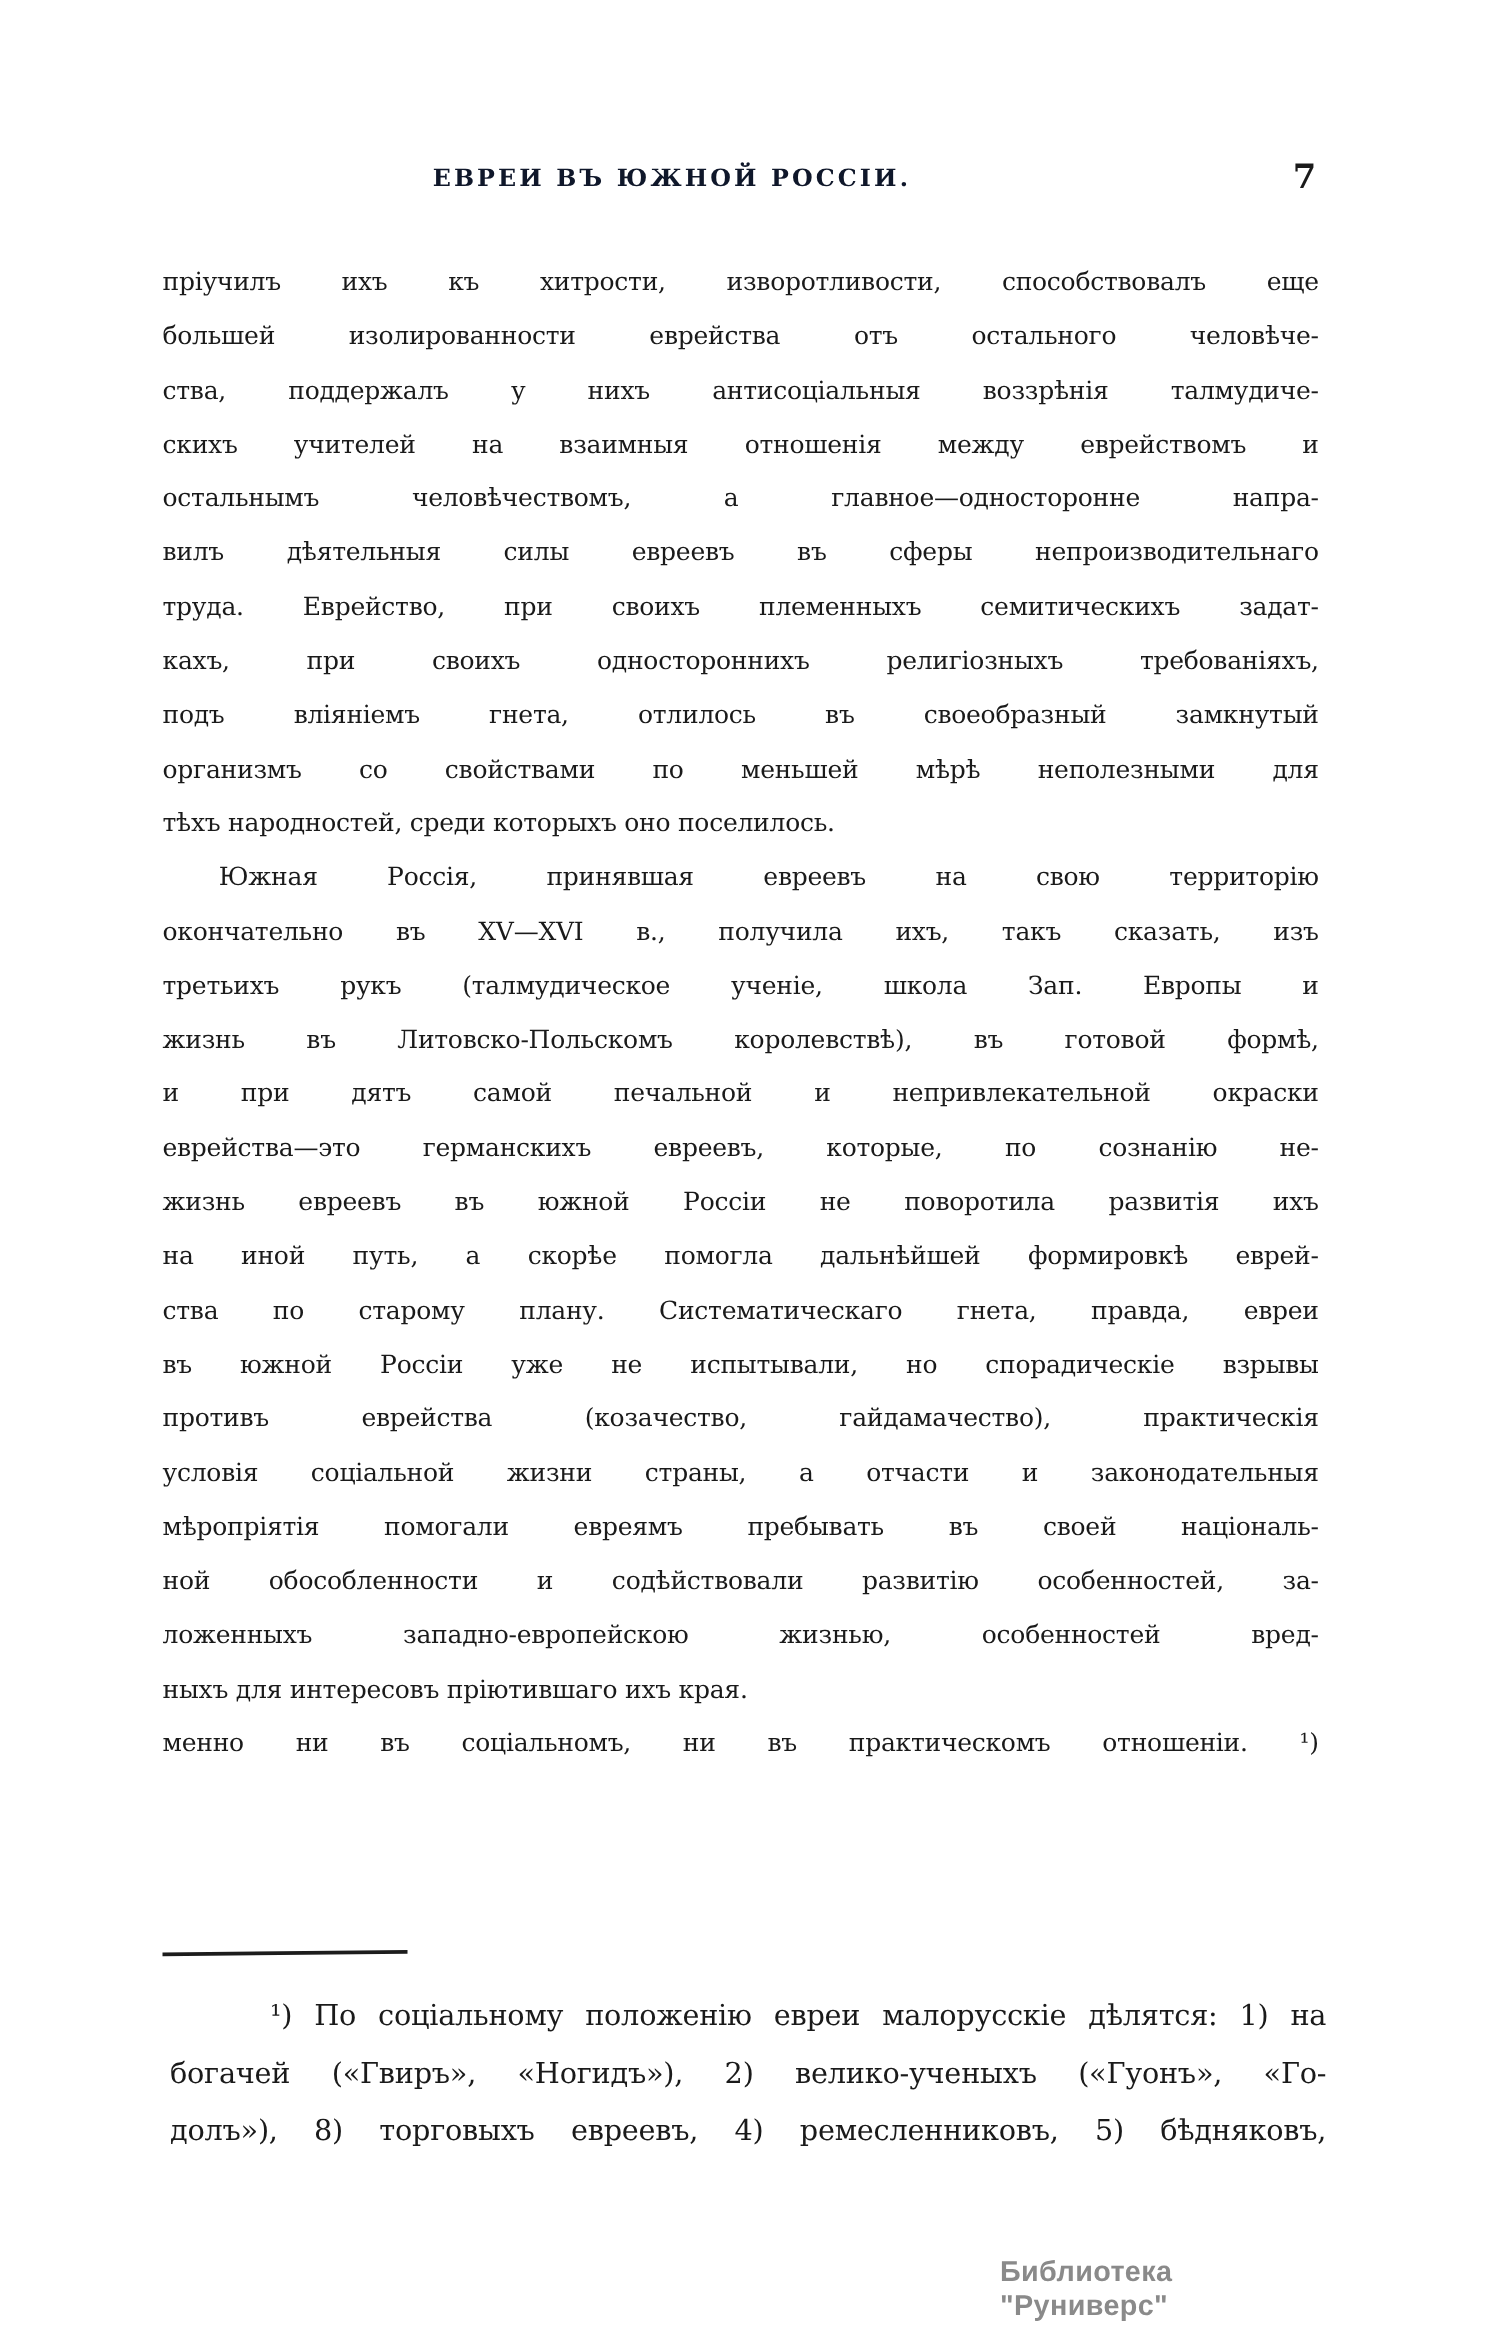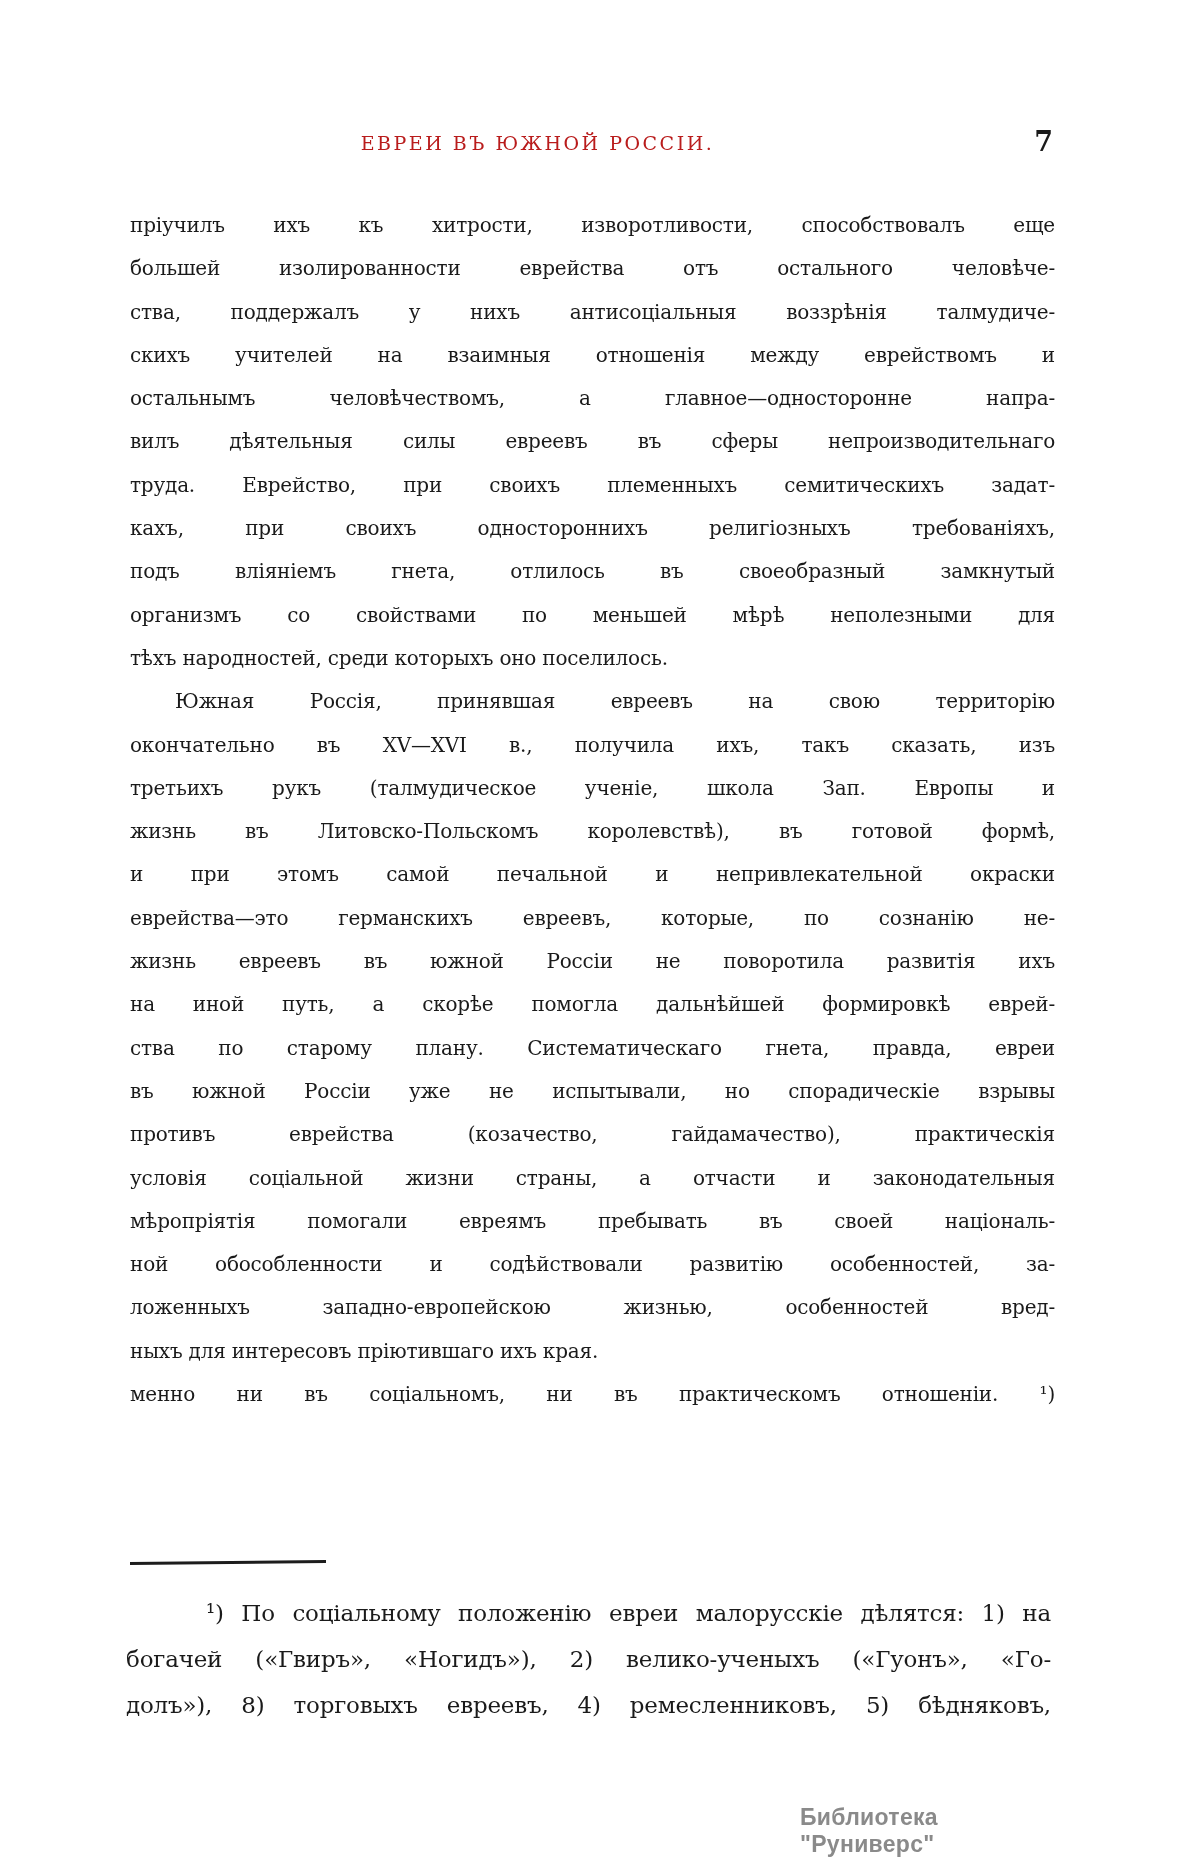--- a/index.html
+++ b/index.html
@@ -14,23 +14,23 @@
   }
   .header {
     position: absolute;
     left: 130px; top: 132px;
     width: 925px; height: 42px;
     text-align: center;
   }
   .header .title {
     display: inline-block;
     font-size: 19px;
-    font-weight: normal;
+    font-weight: bold;
     letter-spacing: 2.5px;
-    color: #b91c1c;
+    color: #0f172a;
     transform: translateX(-55px);
   }
   .header .pagenum {
     position: absolute;
     right: 2px; top: -6px;
     font-size: 27px;
     font-weight: bold;
   }
   .body-text {
     position: absolute;
@@ -49,21 +49,21 @@
   .line.ind { text-indent: 45px; }
   .footnote-rule {
     position: absolute;
     left: 130px; top: 1561px;
     width: 196px; height: 3px;
     background: #1c1c1c;
     transform: rotate(-0.6deg);
   }
   .footnote {
     position: absolute;
-    left: 126px; top: 1590px;
+    left: 136px; top: 1590px;
     width: 925px;
   }
   .footnote .line {
     font-size: 23px;
     line-height: 46px;
     height: 46px;
   }
   .footnote .line.ind { text-indent: 80px; }
   .watermark {
     position: absolute;
@@ -98,21 +98,21 @@
         <div class="line j">кахъ, при своихъ одностороннихъ религіозныхъ требованіяхъ,</div>
         <div class="line j">подъ вліяніемъ гнета, отлилось въ своеобразный замкнутый</div>
         <div class="line j">организмъ со свойствами по меньшей мѣрѣ неполезными для</div>
         <div class="line">тѣхъ народностей, среди которыхъ оно поселилось.</div>
       </div>
       <div>
         <div class="line j ind">Южная Россія, принявшая евреевъ на свою территорію</div>
         <div class="line j">окончательно въ XV—XVI в., получила ихъ, такъ сказать, изъ</div>
         <div class="line j">третьихъ рукъ (талмудическое ученіе, школа Зап. Европы и</div>
         <div class="line j">жизнь въ Литовско-Польскомъ королевствѣ), въ готовой формѣ,</div>
-        <div class="line j">и при этомъ самой печальной и непривлекательной окраски</div>
+        <div class="line j">и при дятъ самой печальной и непривлекательной окраски</div>
         <div class="line j">еврейства—это германскихъ евреевъ, которые, по сознанію не-</div>
         <div class="line j">жизнь евреевъ въ южной Россіи не поворотила развитія ихъ</div>
         <div class="line j">на иной путь, а скорѣе помогла дальнѣйшей формировкѣ еврей-</div>
         <div class="line j">ства по старому плану. Систематическаго гнета, правда, евреи</div>
         <div class="line j">въ южной Россіи уже не испытывали, но спорадическіе взрывы</div>
         <div class="line j">противъ еврейства (козачество, гайдамачество), практическія</div>
         <div class="line j">условія соціальной жизни страны, а отчасти и законодательныя</div>
         <div class="line j">мѣропріятія помогали евреямъ пребывать въ своей національ-</div>
         <div class="line j">ной обособленности и содѣйствовали развитію особенностей, за-</div>
         <div class="line j">ложенныхъ западно-европейскою жизнью, особенностей вред-</div>

